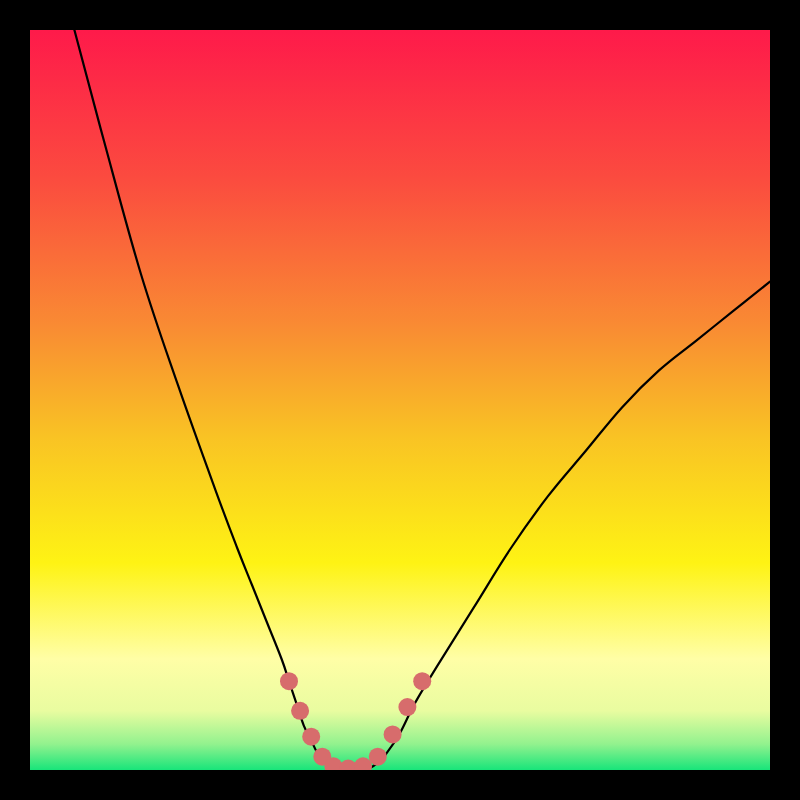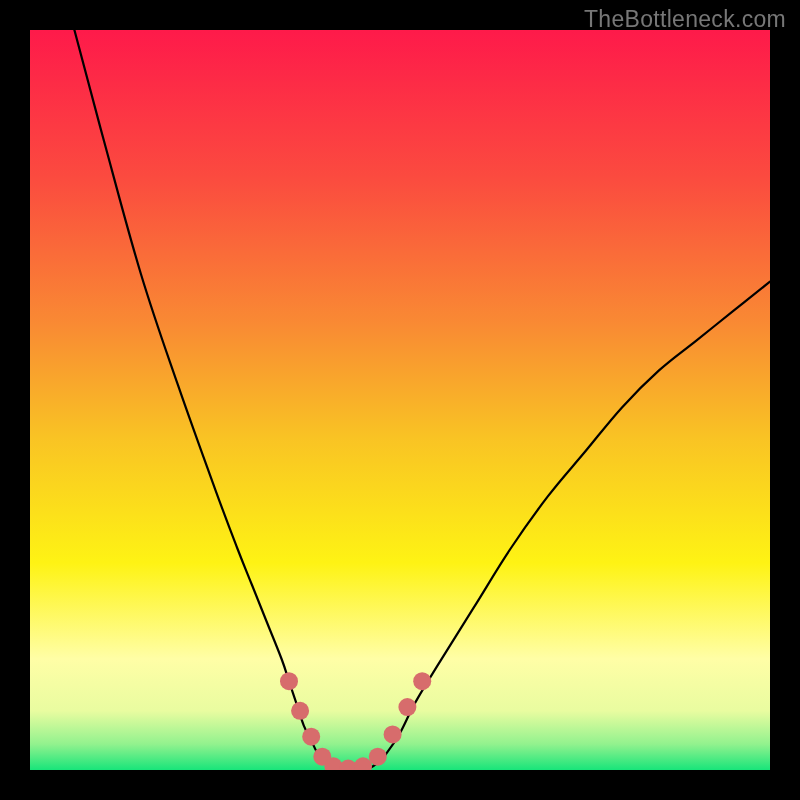--- a/index.html
+++ b/index.html
@@ -42,21 +42,20 @@
     color: #777;
     font-size: 23px;
     letter-spacing: 0.3px;
     font-weight: 400;
   }
 </style>
 </head>
 <body>
 
 <div class="frame">
-  <div class="watermark">TheBottleneck.com</div>
   <div class="plot">
     <svg class="gradient" viewBox="0 0 740 740" preserveAspectRatio="none">
       <defs>
         <linearGradient id="bg" x1="0" y1="0" x2="0" y2="1">
             <stop offset="0%" stop-color="#fe1a4a"></stop>
             <stop offset="20%" stop-color="#fb4b3f"></stop>
             <stop offset="40%" stop-color="#f98b33"></stop>
             <stop offset="55.00000000000001%" stop-color="#f9c324"></stop>
             <stop offset="72%" stop-color="#fef314"></stop>
             <stop offset="85%" stop-color="#fffea6"></stop>

